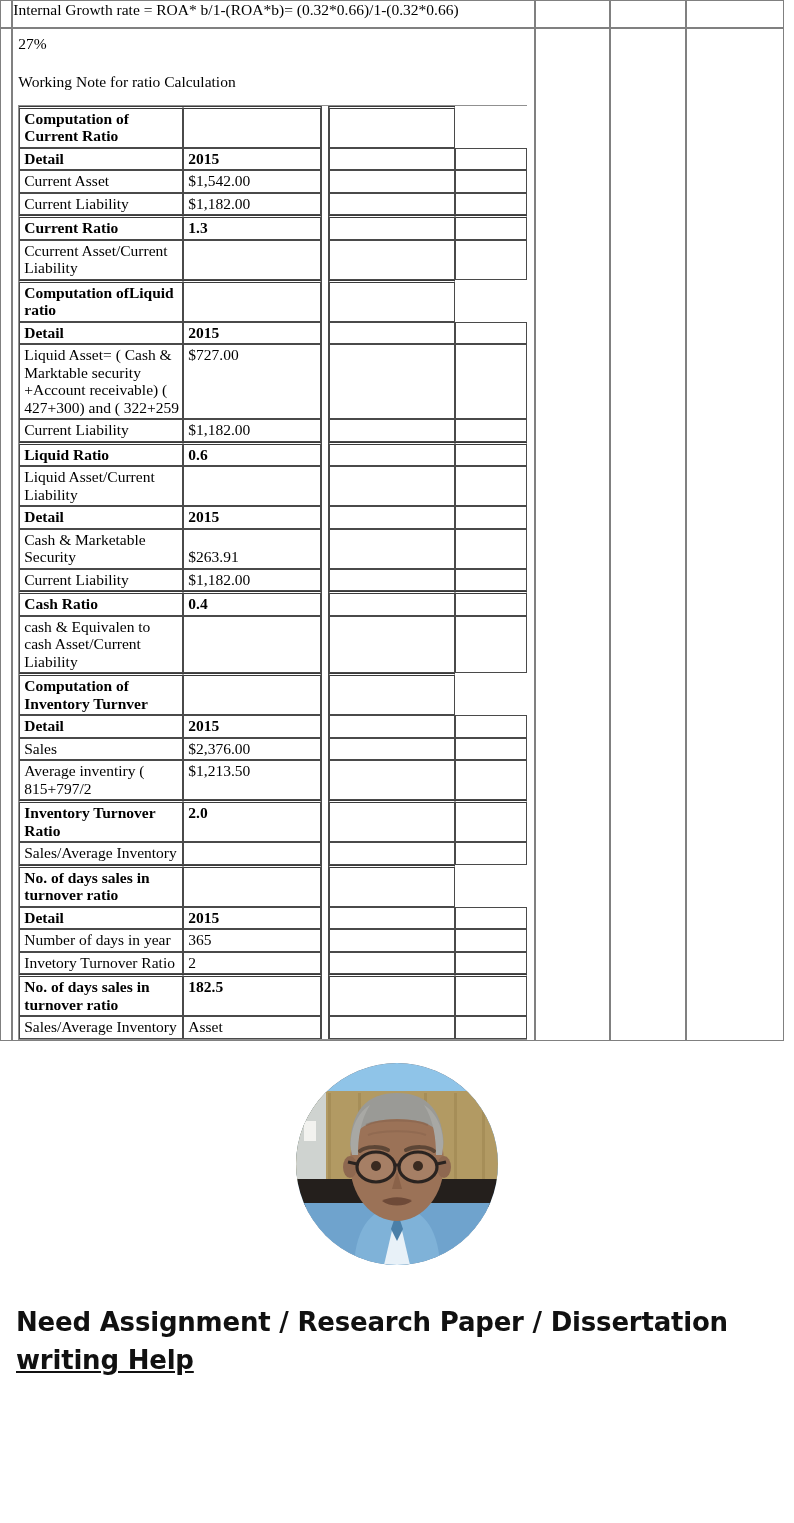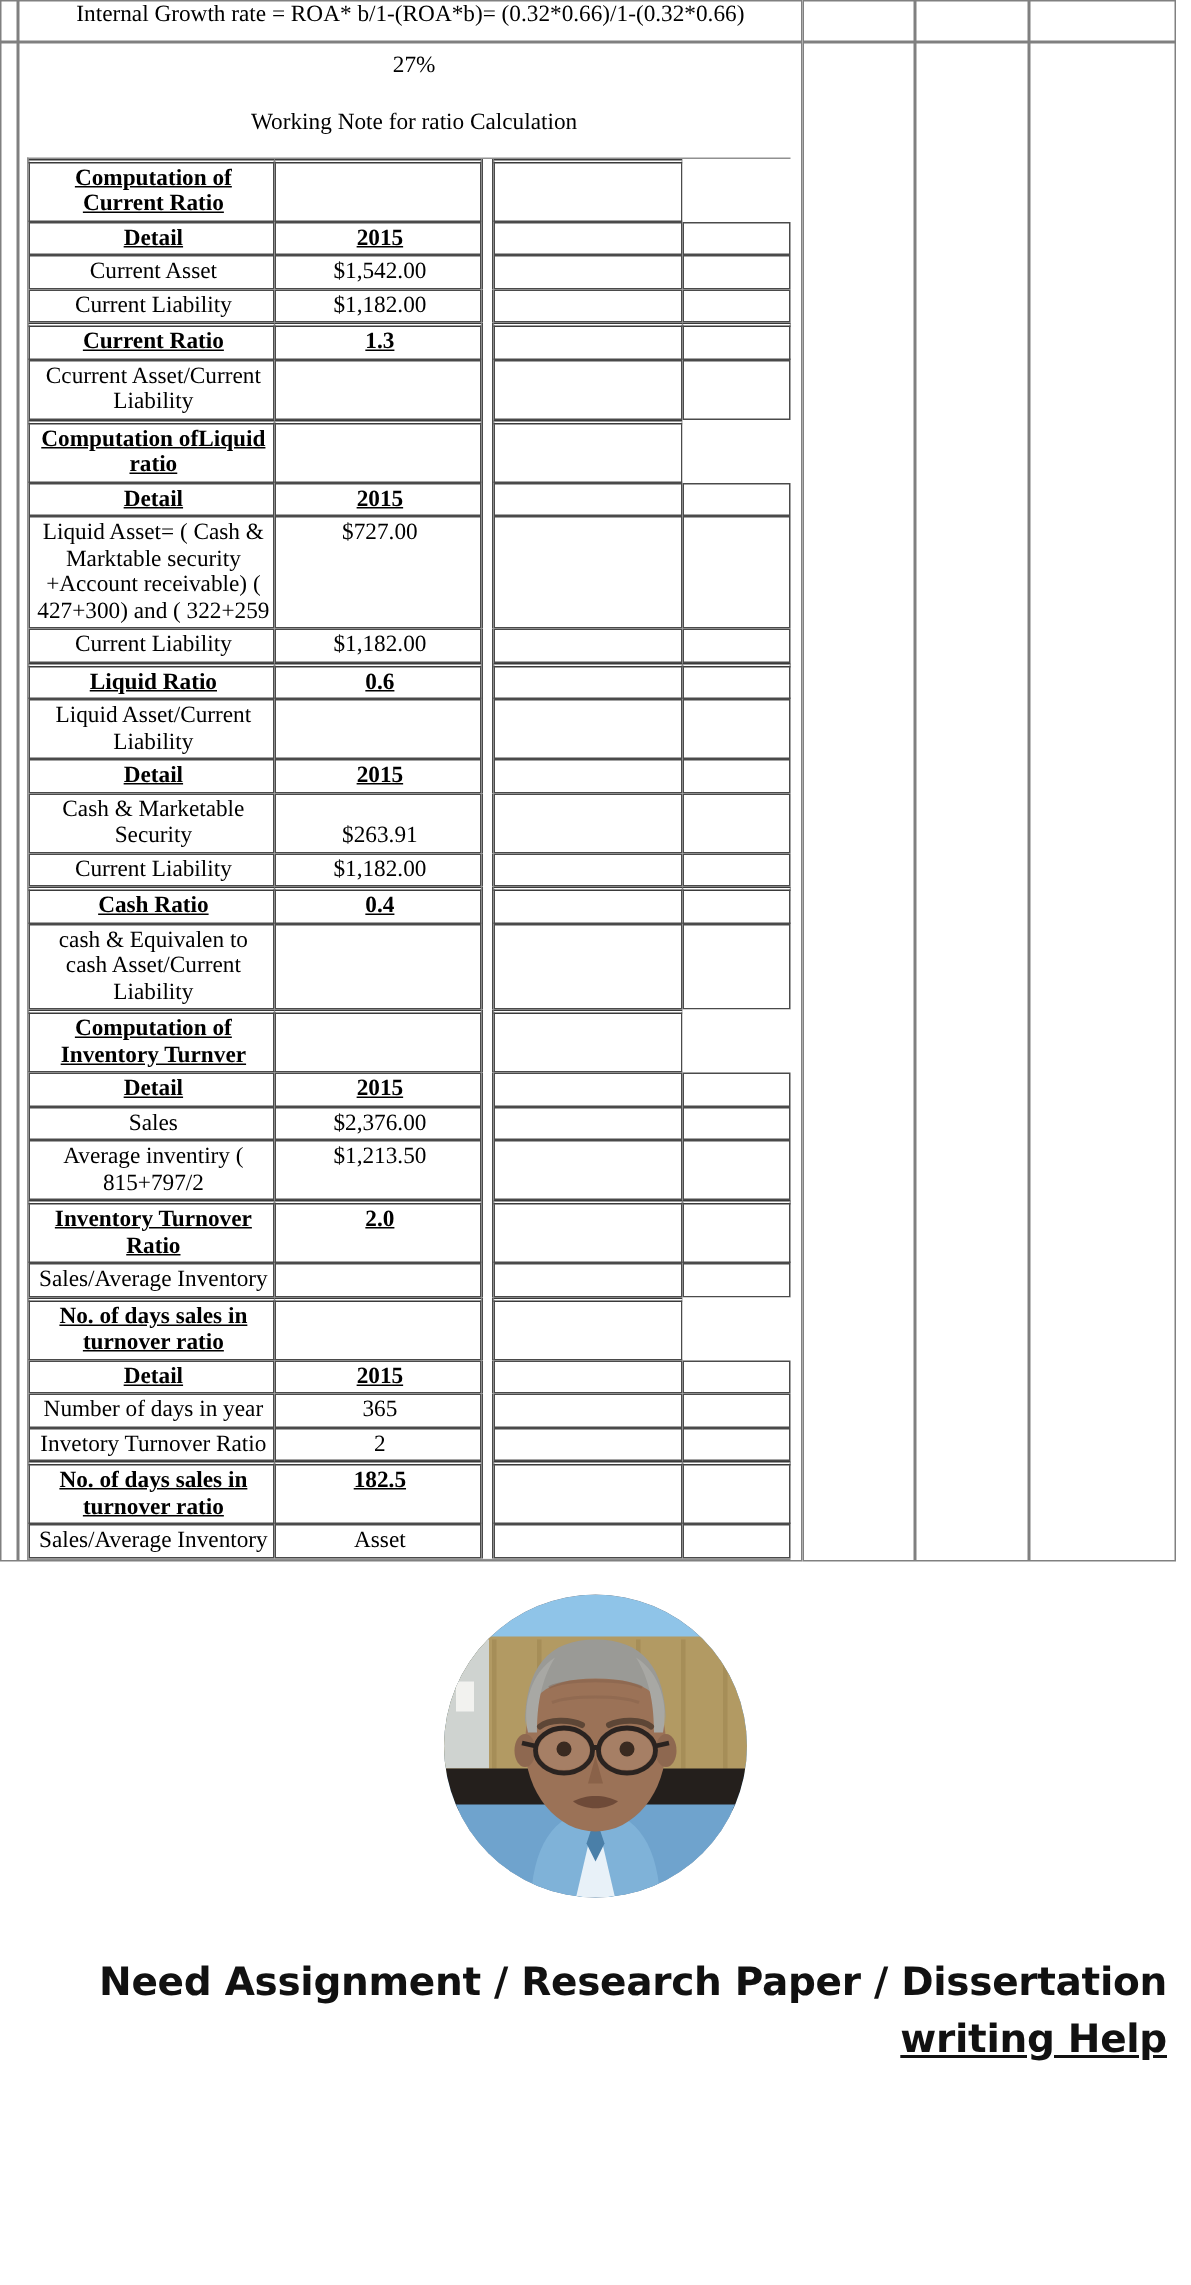--- a/index.html
+++ b/index.html
@@ -15,21 +15,20 @@
     -webkit-font-smoothing: antialiased;
   }
 
   
   .outer-table {
     border-collapse: separate;
     border-spacing: 0;
     width: 784px;
     margin: 0;
     table-layout: fixed;
-    text-align: center;
   }
   .outer-table > tbody > tr > td {
     border: 1px solid #808080;
     padding: 0;
     vertical-align: top;
     background: #ffffff;
   }
   .col-gutter   { width: 12px; }
   .col-main     { width: 512px; }
   .col-x1       { width: 74px; }
@@ -83,41 +82,41 @@
     vertical-align: top;
     background: #ffffff;
     overflow: hidden;
   }
   .rc-label { width: 164px; }
   .rc-value { width: 138px; }
   .rc-gapc  { width: 8px;  border: none !important; padding: 0 !important; background: #ffffff; }
   .rc-blank { width: 126px; }
   .rc-last  { width: 72px; }
 
-  td.b    { font-weight: bold; text-decoration: underline; }
+  td.b    { font-weight: bold; }
   td.vbot { vertical-align: bottom; }
 
   
   tr.sep > td { border-top: 3px double #3a3a3a; }
 
   
   .gutter-cell {
     width: 8px;
     padding: 0 !important;
     border-top: none !important;
     border-bottom: none !important;
     border-left: 1px solid #4a4a4a !important;
     border-right: 1px solid #4a4a4a !important;
     background: #ffffff;
   }
 
   
   .promo {
     width: 794px;
-    text-align: right;
+    text-align: left;
     padding: 22px 0 18px 0;
   }
   .avatar {
     width: 202px;
     height: 202px;
     border-radius: 50%;
     margin: 0 auto;
     overflow: hidden;
     position: relative;
     background: #6f7d8c;

